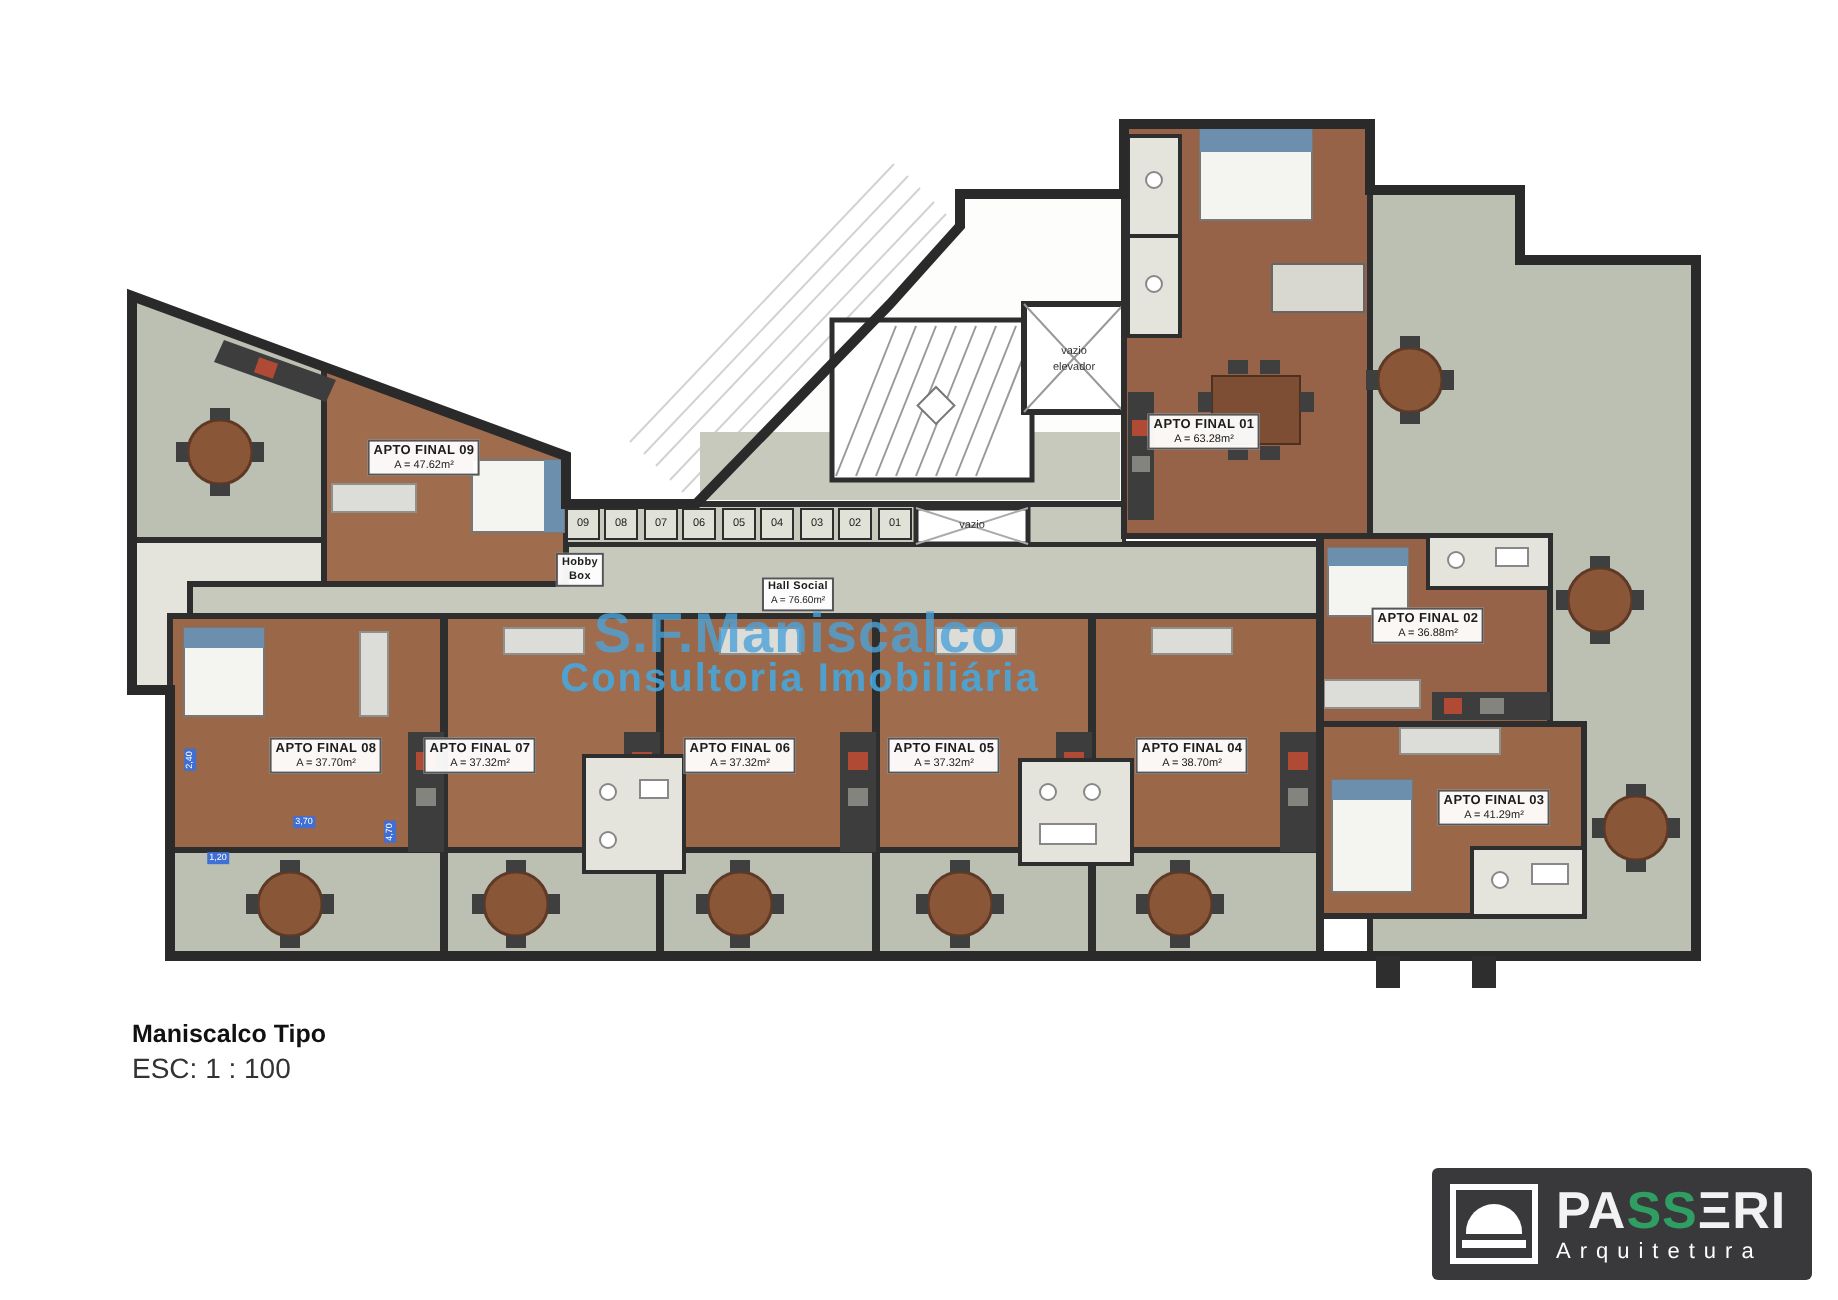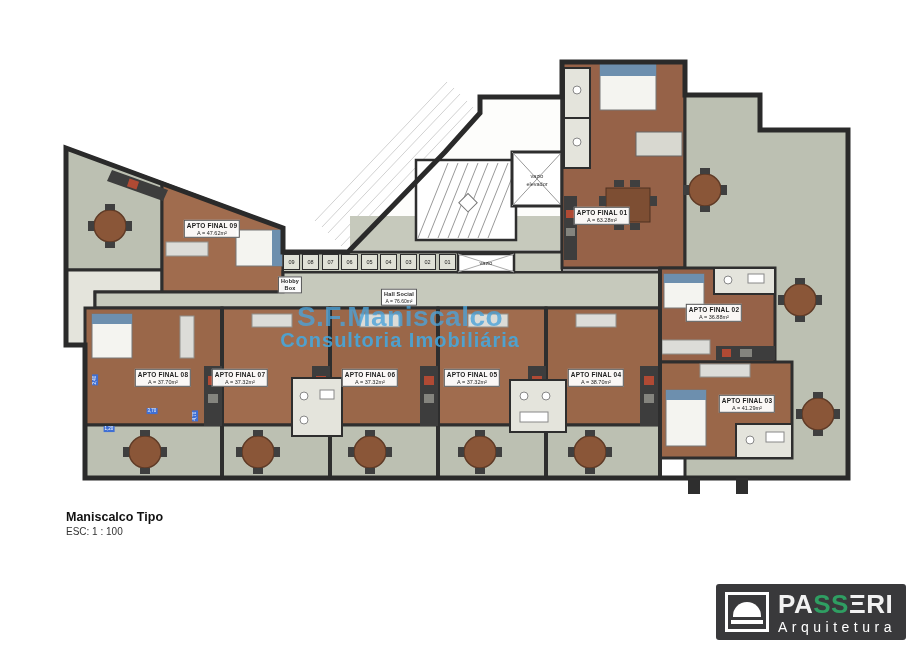--- a/index.html
+++ b/index.html
@@ -16,30 +16,30 @@
   .hbox{position:absolute;box-sizing:border-box;width:17px;height:16px;background:#e0e1d7;
         border:1.5px solid #2e2e2e;font-size:5.5px;color:#222;display:flex;align-items:center;justify-content:center;}
   .dim{position:absolute;transform:translate(-50%,-50%);background:#3f6fd4;color:#fff;font-size:4.5px;
         padding:0 1px;white-space:nowrap;line-height:1.3;}
   .dim.v{transform:translate(-50%,-50%) rotate(-90deg);}
   .wm1{position:absolute;left:400px;top:317px;transform:translate(-50%,-50%);
         color:rgba(76,163,216,.8);font-size:28px;font-weight:700;letter-spacing:.5px;white-space:nowrap;}
   .wm2{position:absolute;left:400px;top:340px;transform:translate(-50%,-50%);
         color:rgba(66,170,228,.85);font-size:20px;font-weight:700;letter-spacing:1px;white-space:nowrap;}
   .ptitle{position:absolute;left:66px;top:510px;font-size:12.5px;font-weight:700;color:#111;}
-  .pscale{position:absolute;left:66px;top:526px;font-size:10px;color:#333;}
+  .pscale{position:absolute;left:66px;top:526px;font-size:14px;color:#333;}
   .logo{position:absolute;left:716px;top:584px;width:190px;height:56px;background:#39393b;border-radius:3px;
         display:flex;align-items:center;gap:9px;padding:6px 9px;box-sizing:border-box;}
   .logo-icon{width:44px;height:40px;border:3px solid #fff;box-sizing:border-box;position:relative;flex:0 0 auto;}
   .logo-icon .arch{position:absolute;left:5px;right:5px;bottom:12px;height:15px;background:#fff;border-radius:15px 15px 0 0;}
   .logo-icon .bar{position:absolute;left:3px;right:3px;bottom:5px;height:4px;background:#fff;}
   .logo-text{display:flex;flex-direction:column;line-height:1;}
   .logo-word{font-size:26px;font-weight:700;color:#f2f2f2;letter-spacing:.5px;}
   .logo-word .g{color:#2f9e62;}
-  .logo-sub{font-size:14px;color:#fff;letter-spacing:4.5px;margin-top:3px;}
+  .logo-sub{font-size:11px;color:#fff;letter-spacing:4.5px;margin-top:3px;}
 </style>
 </head>
 <body>
 
 <div id="canvas">
 
   <svg id="plan-svg" width="919" height="650" viewBox="0 0 919 650">
     <defs>
       <g id="tb">
         <circle r="16" fill="#8a5638" stroke="#5e3a26" stroke-width="1.5"></circle>

